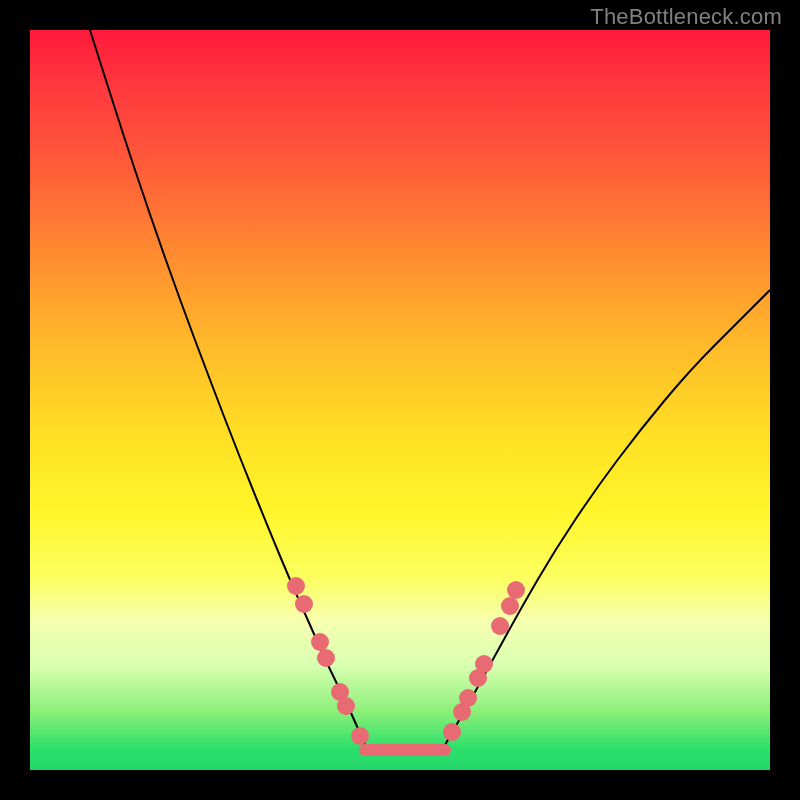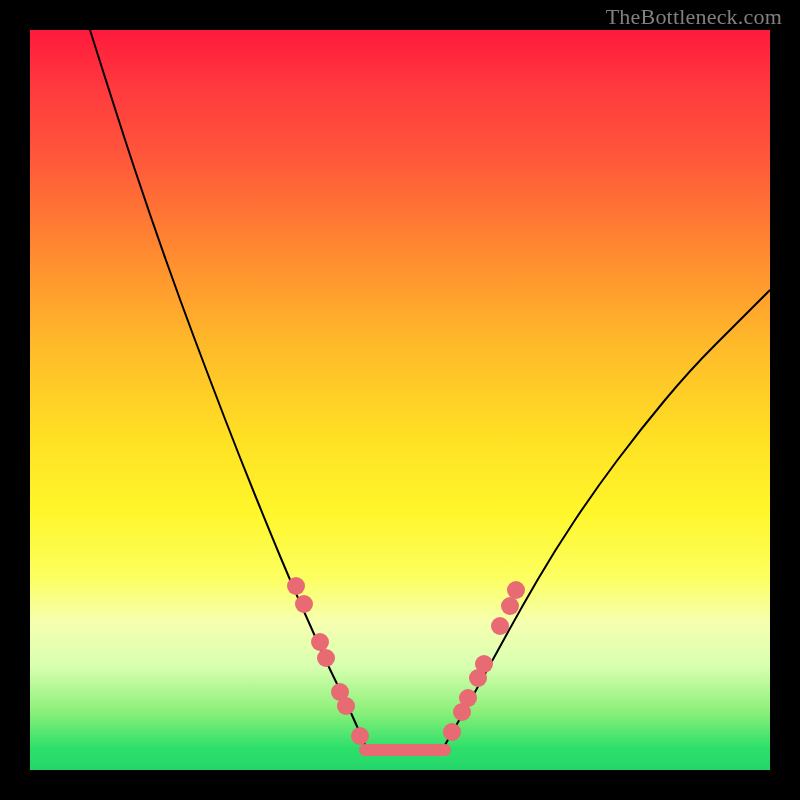--- a/index.html
+++ b/index.html
@@ -11,21 +11,20 @@
     font-family: Arial, Helvetica, sans-serif;
     overflow: hidden;
   }
   .frame {
     position: absolute;
     top: 0;
     left: 0;
     width: 800px;
     height: 800px;
     background: #000;
-    font-family: Liberation Serif, serif;
   }
   .plot-area {
     position: absolute;
     top: 30px;
     left: 30px;
     width: 740px;
     height: 740px;
     
     background: linear-gradient(to bottom,
       #ff1a3c 0%,

